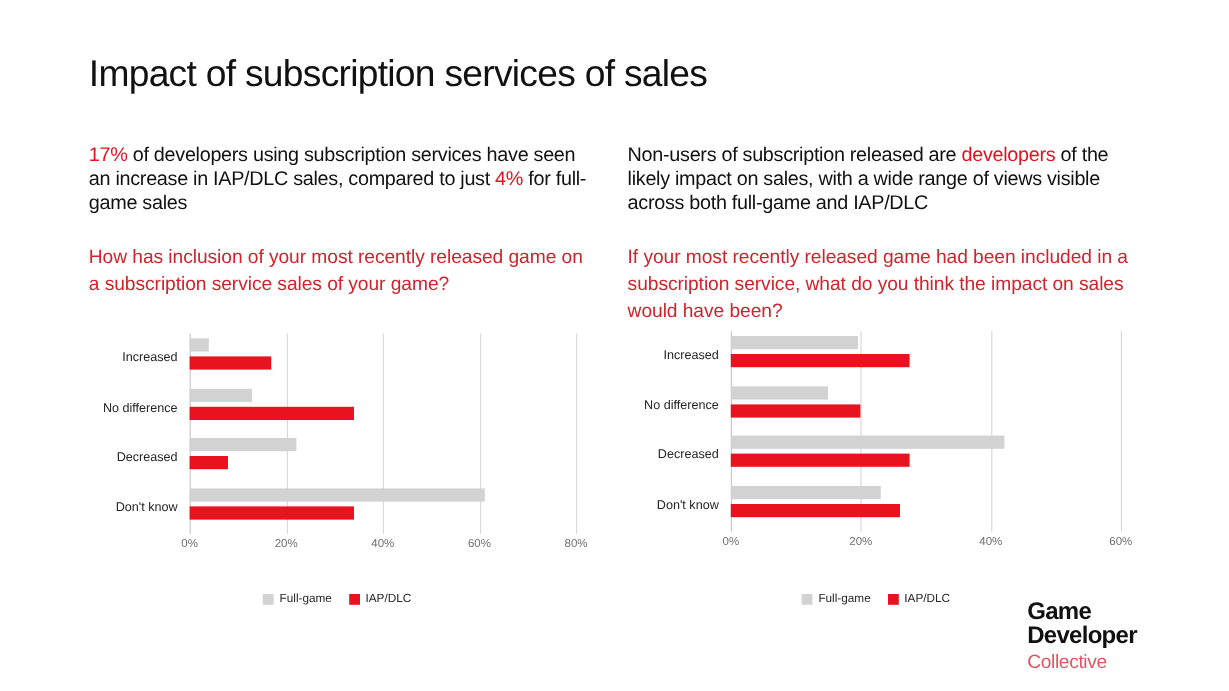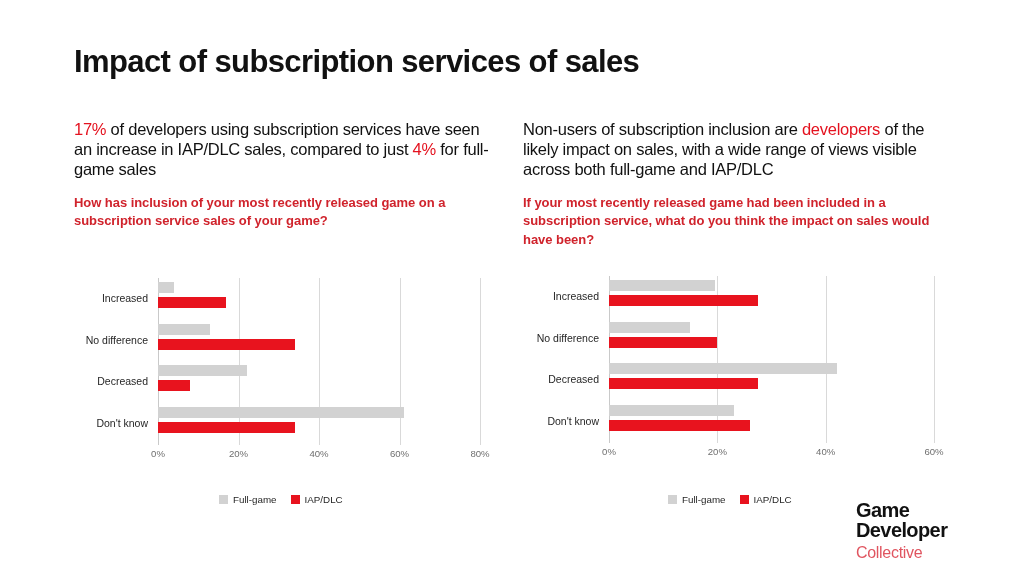--- a/index.html
+++ b/index.html
@@ -15,21 +15,21 @@
     color: #1a1a1a;
     overflow: hidden;
   }
 
   
   .page-title {
     position: absolute;
     left: 74px;
     top: 44px;
     font-size: 31px;
-    font-weight: bold;
+    font-weight: normal;
     letter-spacing: -0.6px;
     color: #111111;
     white-space: nowrap;
   }
 
   
   .panel {
     position: absolute;
     top: 120px;
     width: 420px;
@@ -41,23 +41,23 @@
     font-size: 16.5px;
     font-weight: normal;
     line-height: 1.21;
     letter-spacing: -0.25px;
     color: #111111;
     margin: 0 0 0 0;
   }
   .headline .hl-red { color: #E4121F; }
 
   .question {
-    margin-top: 14px;
-    font-size: 13px;
-    font-weight: bold;
+    margin-top: 24px;
+    font-size: 16px;
+    font-weight: normal;
     line-height: 1.42;
     color: #D0232C;
     letter-spacing: -0.05px;
   }
 
   
   .chart {
     position: absolute;
     width: 420px;
   }
@@ -184,21 +184,21 @@
 
 <div class="panel panel-left">
   <div class="headline">
     <span class="hl-red">17%</span><span> of developers using subscription services have seen an increase in IAP/DLC sales, compared to just </span><span class="hl-red">4%</span><span> for full-game sales</span>
   </div>
   <div class="question">How has inclusion of your most recently released game on a subscription service sales of your game?</div>
 </div>
 
 <div class="panel panel-right">
   <div class="headline">
-    <span>Non-users of subscription inclusion are </span><span class="hl-red">developers</span><span> of the likely impact on sales, with a wide range of views visible across both full-game and IAP/DLC</span>
+    <span>Non-users of subscription released are </span><span class="hl-red">developers</span><span> of the likely impact on sales, with a wide range of views visible across both full-game and IAP/DLC</span>
   </div>
   <div class="question">If your most recently released game had been included in a subscription service, what do you think the impact on sales would have been?</div>
 </div>
 
 <div class="chart chart-left">
   <div class="plot plot-left">
     <div class="gridlines">
         <div class="gridline axis0" style="left: 0px;"></div>
         <div class="gridline" style="left: 80.5px;"></div>
         <div class="gridline" style="left: 161px;"></div>

